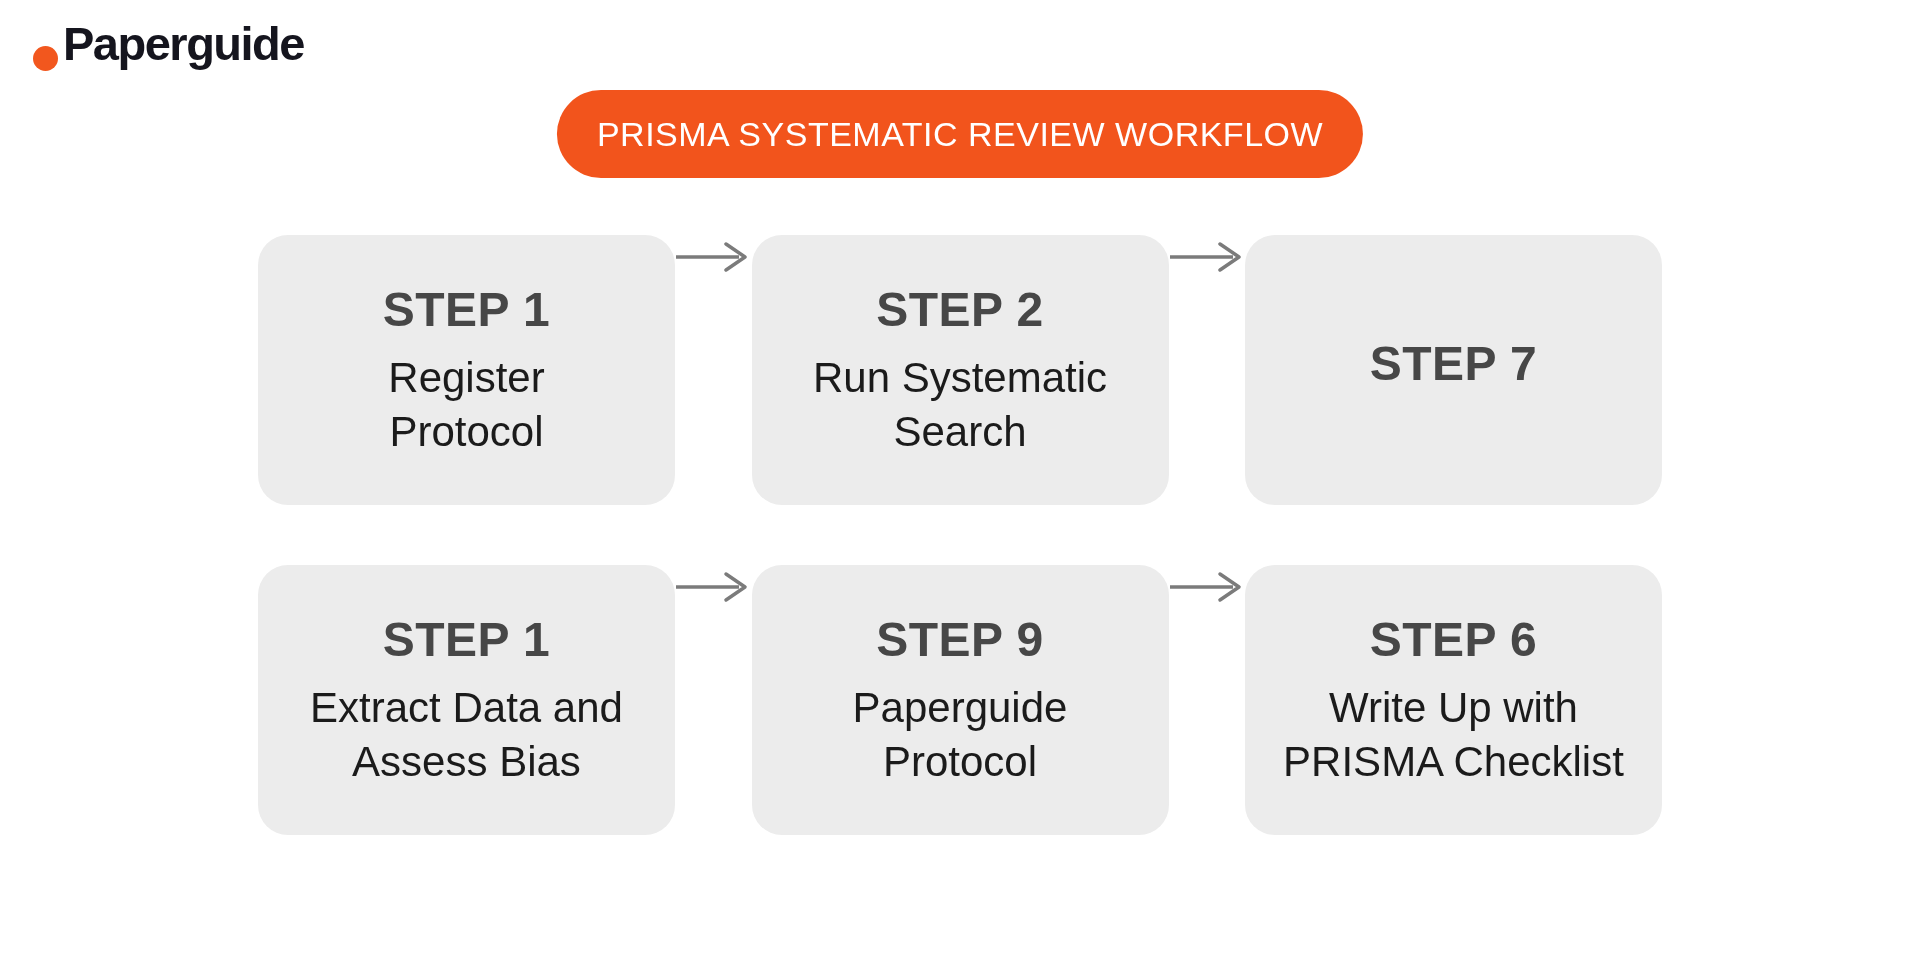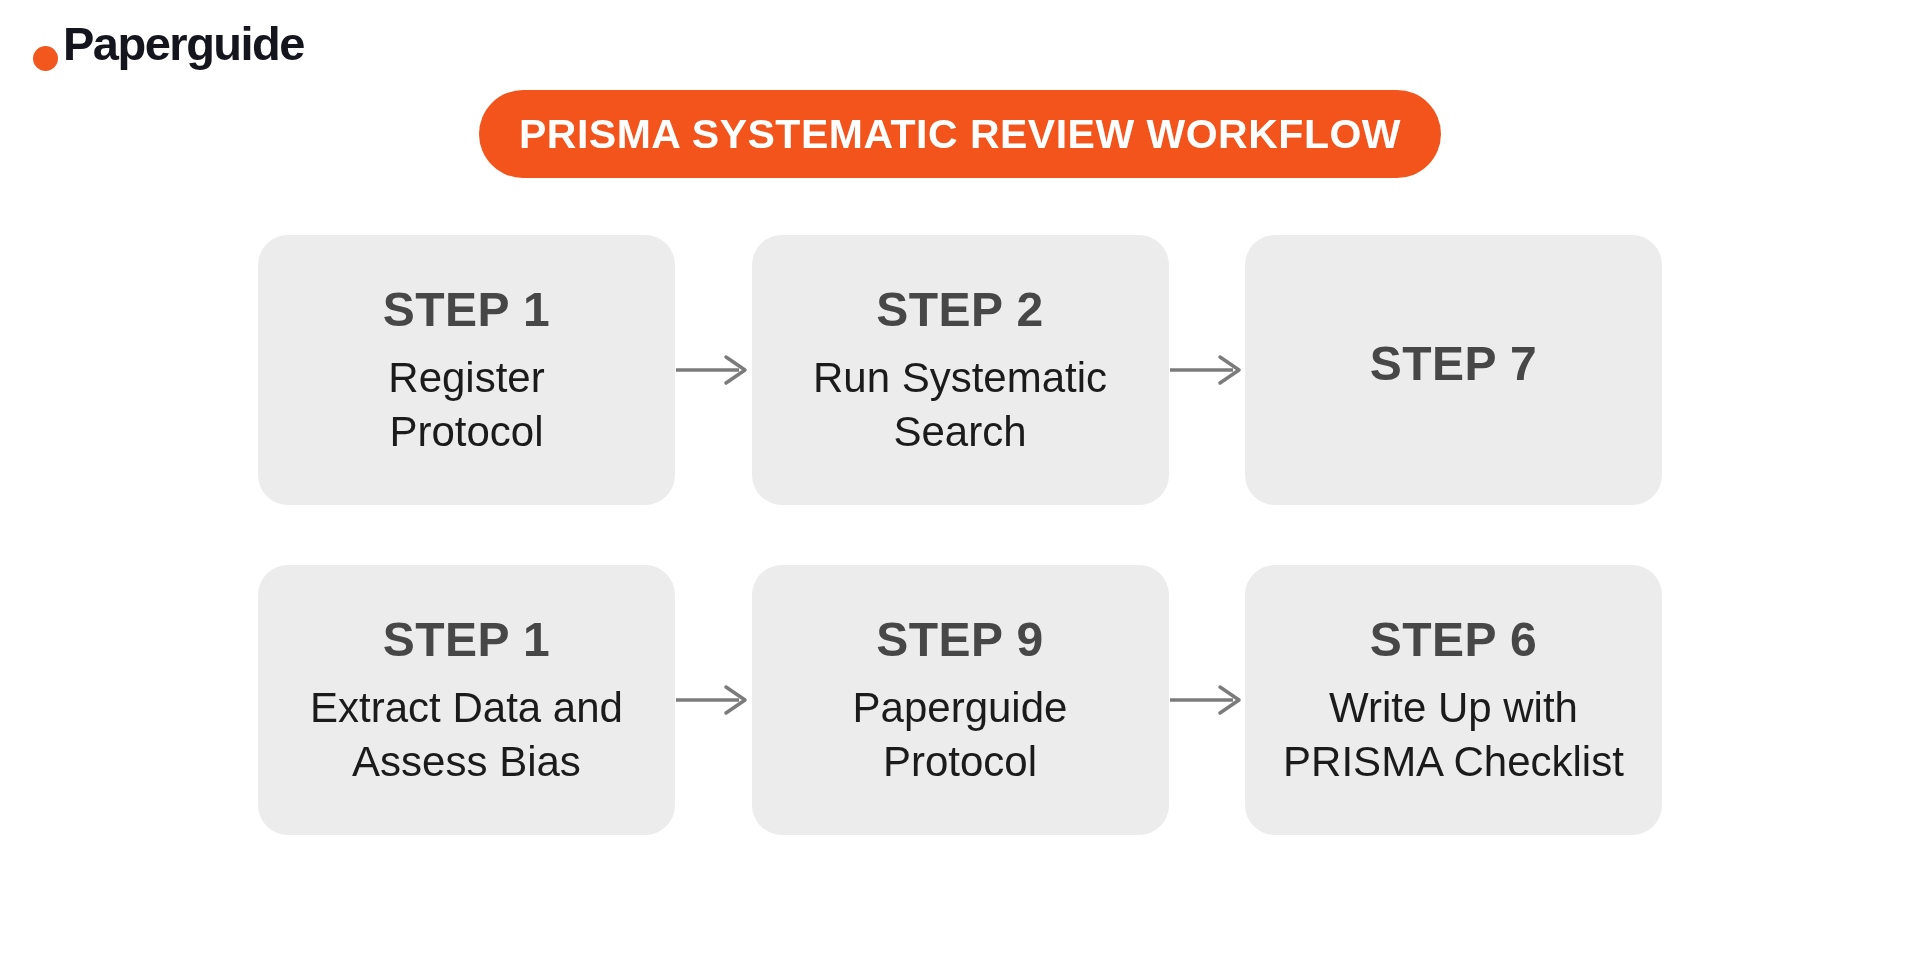--- a/index.html
+++ b/index.html
@@ -45,38 +45,38 @@
     border-radius: 44px;
     background: #F2541C;
     display: flex;
     align-items: center;
     justify-content: center;
     padding: 0 40px;
     white-space: nowrap;
   }
   .banner-text {
     color: #ffffff;
-    font-size: 41px;
-    font-weight: 700;
+    font-size: 34px;
+    font-weight: 400;
     letter-spacing: 0.5px;
   }
 
   
   .grid {
     position: absolute;
     top: 235px;
     left: 258px;
     width: 1404px;
     display: flex;
     flex-direction: column;
     row-gap: 60px;
   }
   .row {
     display: flex;
-    align-items: center;
+    align-items: flex-start;
     justify-content: space-between;
   }
   .card {
     box-sizing: border-box;
     width: 417px;
     height: 270px;
     border-radius: 30px;
     background: #ECECEC;
     display: flex;
     flex-direction: column;

